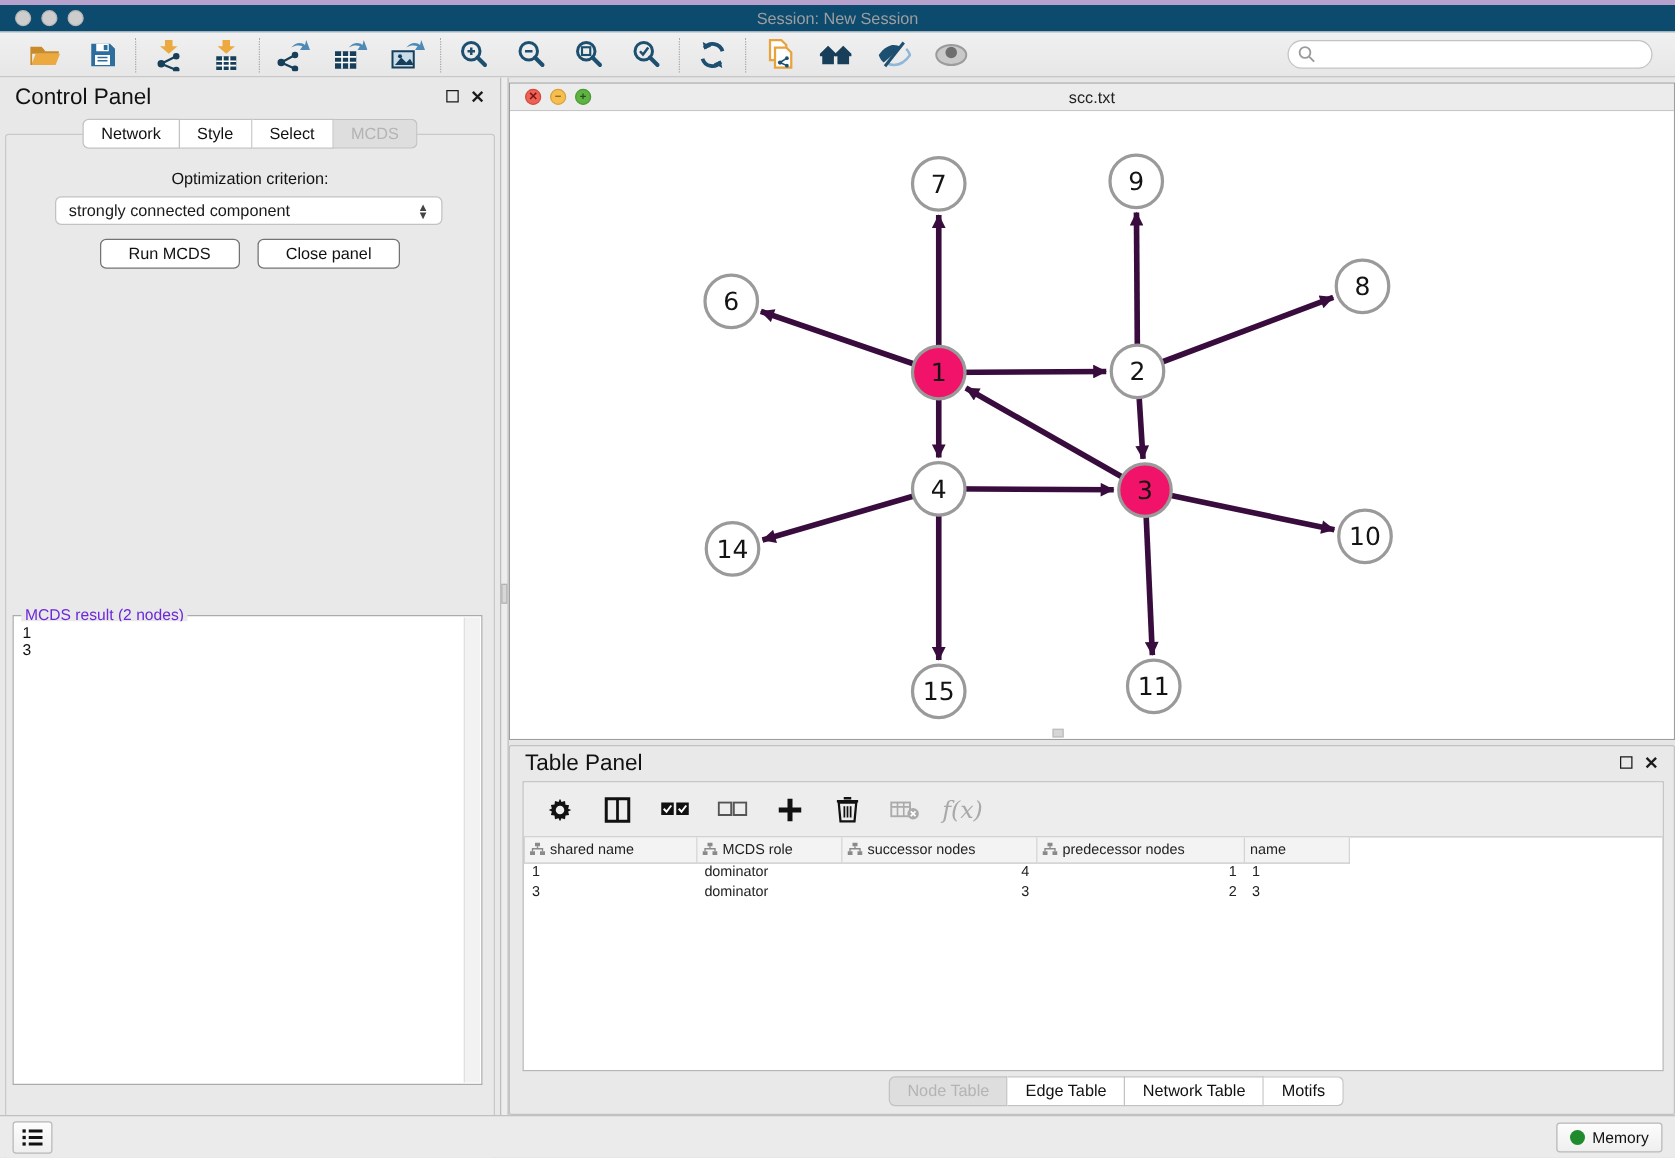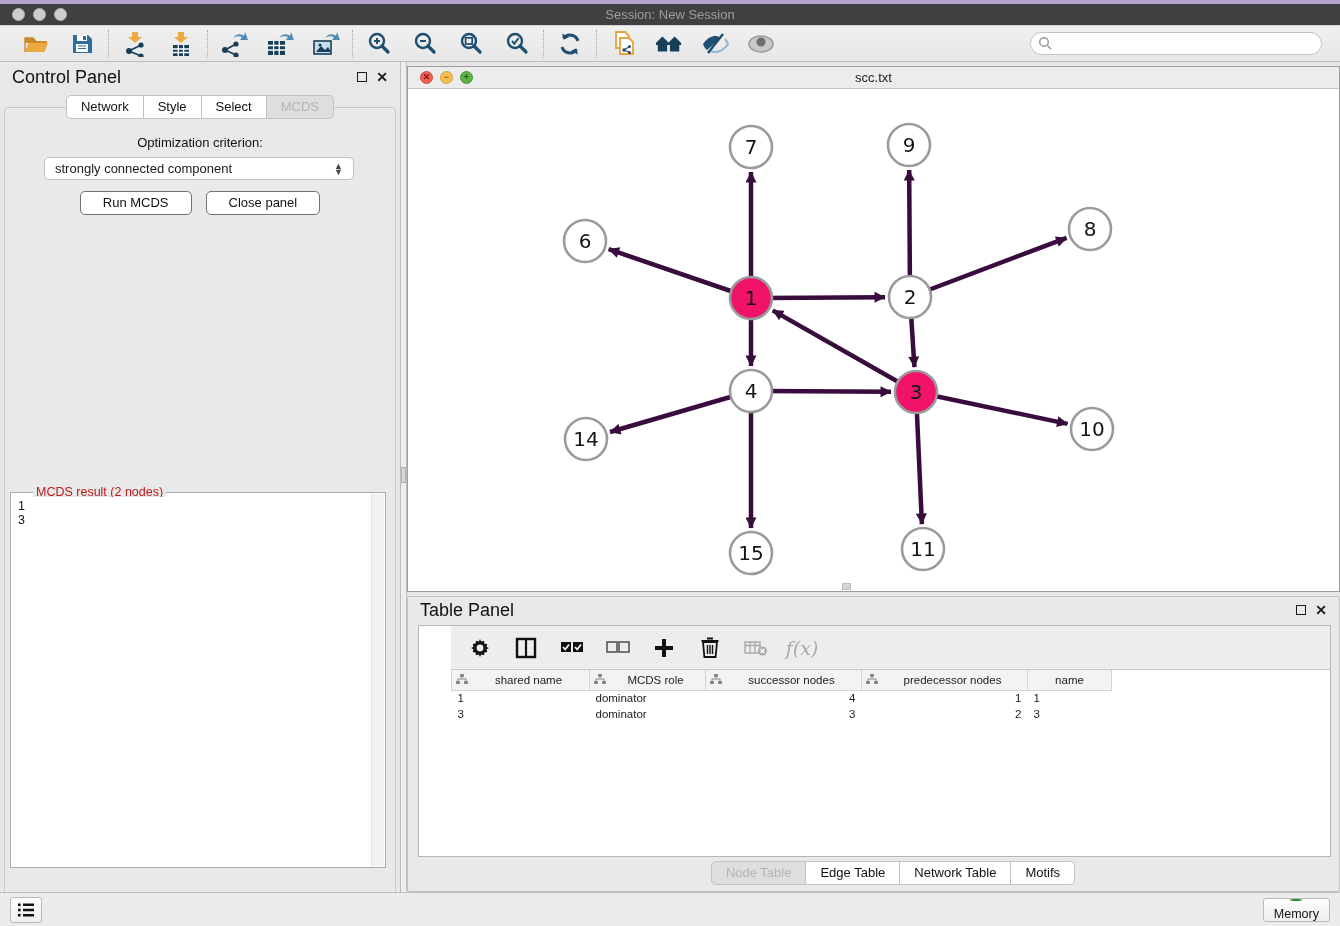--- a/index.html
+++ b/index.html
@@ -1,21 +1,21 @@
 <!DOCTYPE html>
 <html><head>
 <meta charset="utf-8">
 <style>
   * { margin:0; padding:0; box-sizing:border-box; }
   html,body { width:1340px; height:926px; overflow:hidden; }
   body { font-family:"Liberation Sans", sans-serif; background:#E6E6E6; position:relative; font-size:13px; color:#1a1a1a; }
 
   
   .desktop-strip { position:absolute; left:0; top:0; width:1340px; height:4px; background:#B7A2CE; }
-  .titlebar { position:absolute; left:0; top:4px; width:1340px; height:22px; background:#404040; border-bottom:1px solid #D4D4D4; display:flex; align-items:center; }
+  .titlebar { position:absolute; left:0; top:4px; width:1340px; height:22px; background:#0c4a6e; border-bottom:1px solid #D4D4D4; display:flex; align-items:center; }
   .titlebar .title { position:absolute; left:0; right:0; text-align:center; color:#9E9E9E; font-size:13px; }
   .lights { display:flex; gap:8px; margin-left:12px; z-index:2; }
   .light { width:13px; height:13px; border-radius:50%; background:#CDCDCD; border:1px solid #B5B5B5; }
 
   .toolbar { position:absolute; left:0; top:26px; width:1340px; height:36px; background:linear-gradient(#F0F0F0,#E7E7E7); border-bottom:1px solid #BDBDBD; display:flex; align-items:center; padding:0 10px; }
   .tb-group { display:flex; align-items:center; gap:18px; padding:0 12px; }
   .tb-sep { width:1px; height:28px; border-left:1px dotted #A9A9A9; }
   .tb-icon { width:28px; height:28px; display:flex; align-items:center; justify-content:center; cursor:default; }
   .search-wrap { margin-left:auto; margin-right:8px; position:relative; }
   .search-input { width:292px; height:23px; border:1px solid #C3C3C3; border-radius:12px; background:#FFFFFF; padding:0 10px 0 26px; font-size:12px; outline:none; font-family:"Liberation Sans",sans-serif; }
@@ -38,54 +38,54 @@
   .seg-tab { background:#FFFFFF; border:1px solid #C2C2C2; border-left:none; padding:3px 14px 4px; font-size:13px; color:#111; }
   .seg-tab:first-child { border-left:1px solid #C2C2C2; border-radius:5px 0 0 5px; }
   .seg-tab:last-child { border-radius:0 5px 5px 0;text-align:right; }
   .seg-tab.selected-dim { background:#DEDEDE; color:#B4B4B4; }
   .opt-label { position:absolute; left:0; right:0; top:73px; text-align:center; font-size:13px; color:#111; }
   .dropdown { position:absolute; left:44px; top:95px; width:310px; height:23px; background:#FFFFFF; border:1px solid #C2C2C2; border-radius:5px; display:flex; align-items:center; padding:0 10px; font-size:13px; }
   .dropdown .stepper { margin-left:auto; display:flex; flex-direction:column; align-items:center; line-height:6px; font-size:9px; color:#444; }
   .btn-row { position:absolute; left:0; right:0; top:129px; display:flex; justify-content:center; gap:14px; }
   .mac-btn { background:#FFFFFF; border:1px solid #737373; border-radius:5px; padding:3px 22px 4px; font-size:13px; color:#111; }
   .mcds-fieldset { position:absolute; left:10px; top:430px; width:376px; height:376px; border:1px solid #ABABAB; background:#FFFFFF; }
-  .mcds-legend { position:absolute; top:-8px; left:22px; background:#E9E9E9; padding:0 3px; font-size:12.5px; color:#b91c1c; }
+  .mcds-legend { position:absolute; top:-8px; left:6px; background:#E9E9E9; padding:0 3px; font-size:12.5px; color:#6d28d9; }
   .mcds-text { position:absolute; left:1px; top:4px; right:14px; bottom:1px; background:#FFFFFF; font-size:12.5px; padding:2px 6px; white-space:pre-line; color:#111; }
   .mcds-scroll { position:absolute; right:1px; top:1px; width:13px; bottom:1px; background:#F2F2F2; border-left:1px solid #E0E0E0; }
 
   
   .net-window { position:absolute; left:407px; top:4px; width:933px; height:526px; border:1px solid #9E9E9E; background:#FFFFFF; }
   .net-titlebar { height:22px; background:#ECECEC; border-bottom:1px solid #C6C6C6; position:relative; display:flex; align-items:center; }
   .net-title { position:absolute; left:0; right:0; text-align:center; font-size:13px; color:#222; }
   .tl { width:13px; height:13px; border-radius:50%; display:flex; align-items:center; justify-content:center; font-size:9px; font-weight:bold; line-height:13px; }
   .tl-red { background:#EE6156; border:1px solid #D2493F; color:#7A1410; }
   .tl-yellow { background:#F5BF4F; border:1px solid #D9A13A; color:#8F5F13; }
   .tl-green { background:#61B245; border:1px solid #4A9932; color:#1E5214; }
   .net-canvas { position:absolute; left:0; top:22px; width:931px; height:502px; background:#FFFFFF; }
   .net-resize-thumb { position:absolute; left:434px; bottom:1px; width:9px; height:7px; background:#D6D6D6; border:1px solid #BDBDBD; }
 
   
   .table-panel { position:absolute; left:407px; top:534px; width:933px; height:296px; background:#E9E9E9; border:1px solid #C2C2C2; border-radius:2px; }
   .tp-header { height:26px; display:flex; align-items:center; padding:0 12px; }
-  .tp-inner { position:absolute; left:10px; top:28px; width:913px; height:232px; border:1px solid #B6B6B6; background:#FFFFFF;padding-left:32px; }
+  .tp-inner { position:absolute; left:10px; top:28px; width:913px; height:232px; border:1px solid #B6B6B6; background:#FFFFFF; }
   .tp-toolbar { height:44px; background:#EDEDED; border-bottom:1px solid #C9C9C9; display:flex; align-items:center; gap:20px; padding:0 16px; }
   .tp-tool { width:26px; height:26px; display:flex; align-items:center; justify-content:center; }
   .fx { font-family:"DejaVu Serif", serif; font-style:italic; font-size:19px; color:#A9A9A9; }
   .tbl { border-collapse:collapse; table-layout:fixed; font-size:11.5px; }
   .tbl th { background:#F3F3F3; border:1px solid #D4D4D4; border-top:none; font-weight:normal; height:20px; padding:0 4px; color:#222; }
   .tbl th .th-flex { display:flex; align-items:center; gap:4px; justify-content:flex-start; }
-  .tbl th .th-label { flex:1; text-align:center; }
+  .tbl th .th-label { flex:1; text-align:left; }
   .tbl td { height:16px; padding:0 6px; color:#222; }
   .td-right { text-align:right; padding-right:13px; }
   .tp-tabs { position:absolute; left:0; right:0; bottom:6px; display:flex; justify-content:center; }
 
   
   .statusbar { position:absolute; left:0; top:892px; width:1340px; height:34px; background:#EBEBEB; border-top:1px solid #C0C0C0; display:flex; align-items:center; padding:0 10px; }
   .sb-btn { width:32px; height:26px; background:linear-gradient(#FDFDFD,#EFEFEF); border:1px solid #B9B9B9; border-radius:3px; display:flex; align-items:center; justify-content:center; }
-  .memory-btn { margin-left:auto; height:24px; background:linear-gradient(#FDFDFD,#EFEFEF); border:1px solid #B9B9B9; border-radius:3px; display:flex; align-items:center; gap:6px; padding:0 10px; font-size:12.5px; color:#111;flex-direction:column; }
+  .memory-btn { margin-left:auto; height:24px; background:linear-gradient(#FDFDFD,#EFEFEF); border:1px solid #B9B9B9; border-radius:3px; display:flex; align-items:center; gap:6px; padding:0 10px; font-size:12.5px; color:#111; }
   .memory-dot { width:12px; height:12px; border-radius:50%; background:#1F8A2E; }
   svg { display:block; }
 </style>
 </head>
 <body>
 
 <div class="desktop-strip"></div>
 
 <div class="titlebar">
   <div class="lights">

